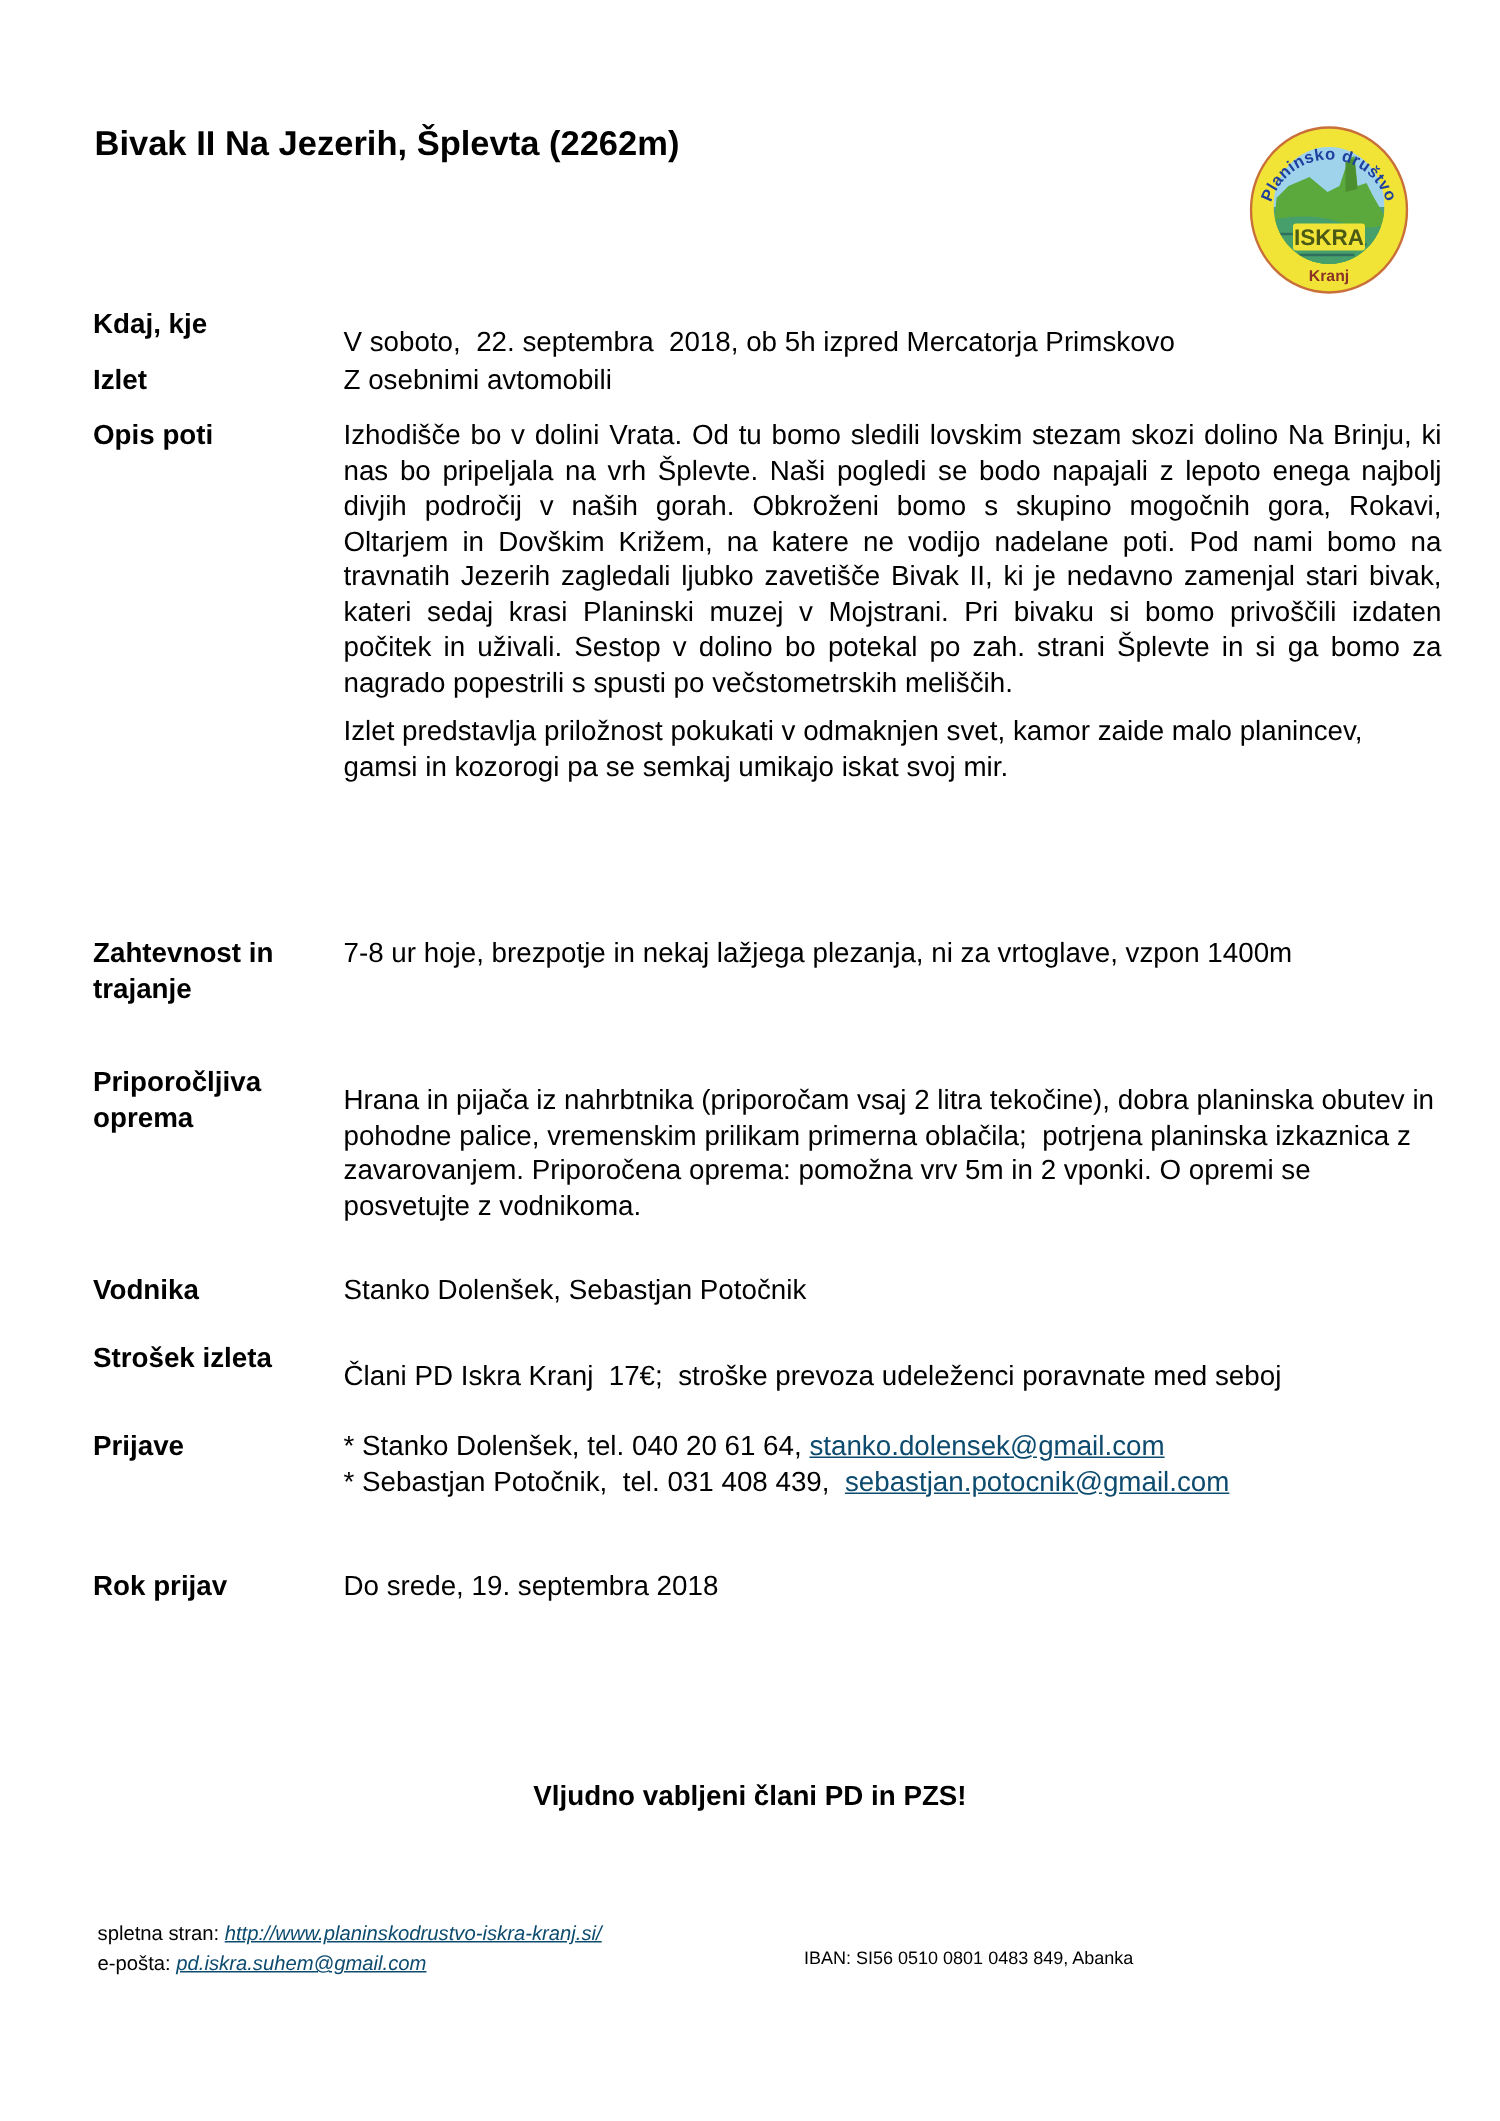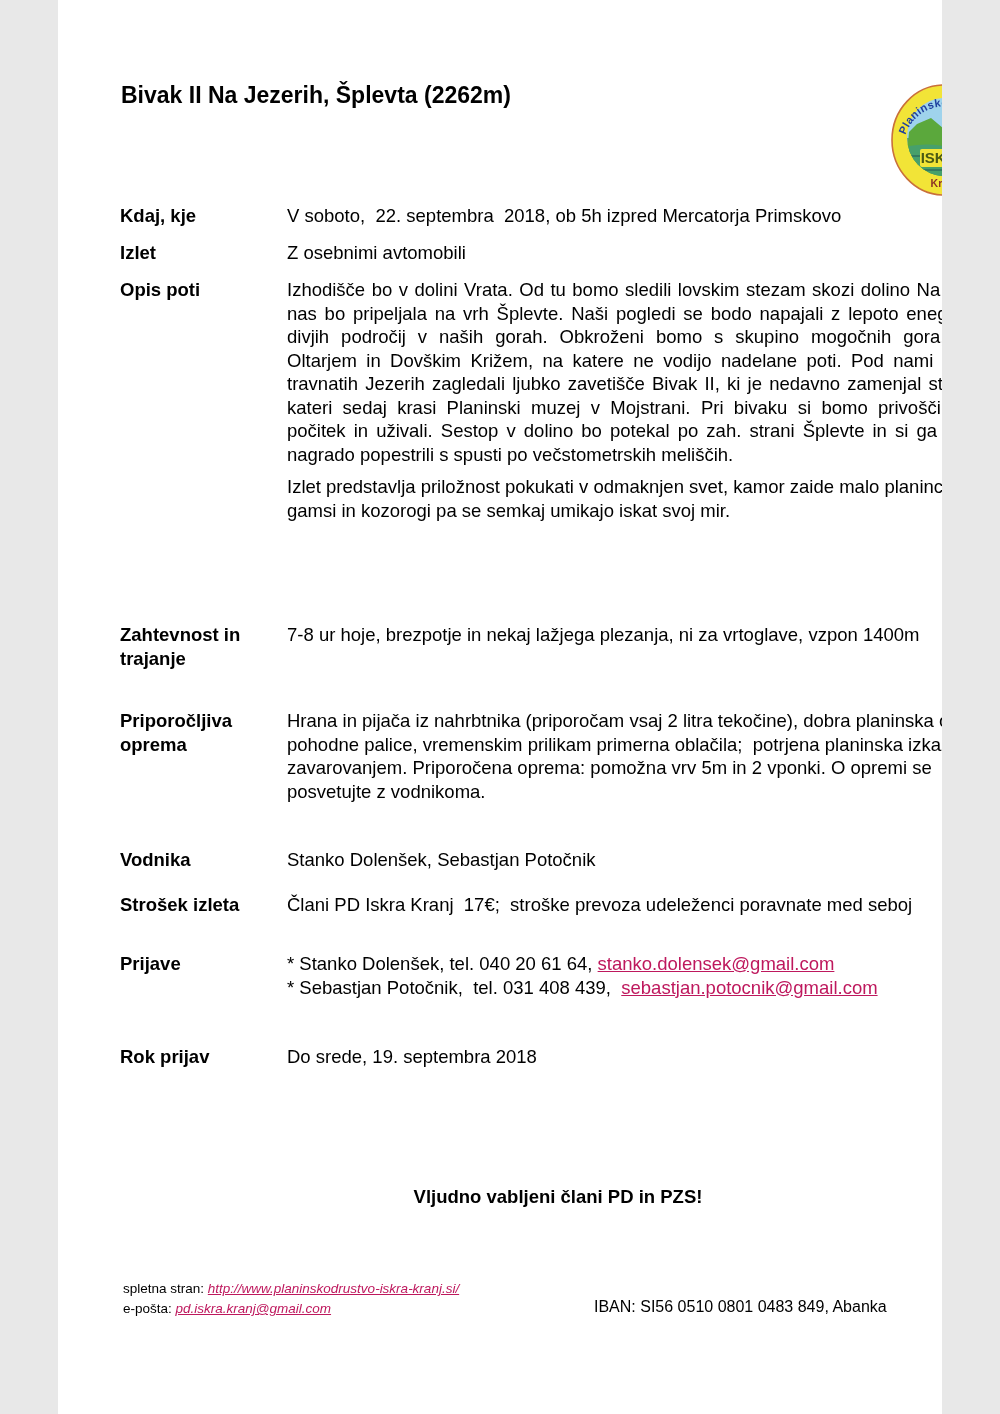--- a/index.html
+++ b/index.html
@@ -1,53 +1,53 @@
 <!DOCTYPE html>
 <html lang="sl"><head>
 <meta charset="utf-8">
 <style>
   html,body{margin:0;padding:0;background:#e8e8e8;}
   .page{
     position:relative;
-    width:884px;height:1414px;
+    width:1000px;height:1414px;
     margin:0 auto;
     background:#ffffff;
     font-family:"Liberation Sans","DejaVu Sans",sans-serif;
     color:#000;
     overflow:hidden;
   }
   .title{
     position:absolute;left:63px;top:82px;
     font-size:23px;font-weight:bold;letter-spacing:0px;
   }
   .logo{position:absolute;left:833px;top:84px;width:106px;height:112px;}
   .row{
     position:absolute;left:62px;width:884px;
     display:grid;grid-template-columns:151px 732px;column-gap:16px;
     font-size:18.5px;line-height:23.5px;
   }
   .lbl{font-weight:bold;}
   .val{}
-  .pre{white-space:pre-wrap;}
+  .pre{white-space:pre-wrap;margin-top:12px;}
   .justify{text-align:justify;}
   .val p{margin:0;}
   .val p + p{margin-top:9px;}
-  a.doc-link{color:#be185d;text-decoration:underline;cursor:pointer;}
+  a.doc-link{color:#0c4a6e;text-decoration:underline;cursor:pointer;}
   .closing{
     position:absolute;left:0;top:1186px;width:1000px;
     text-align:center;font-size:18.5px;font-weight:bold;
   }
   .footer-left{
     position:absolute;left:65px;top:1279px;
     font-size:13.5px;line-height:20px;
   }
   .footer-left a{font-style:italic;}
   .footer-iban{
     position:absolute;left:536px;top:1298px;
-    font-size:16px;
+    font-size:12px;
     text-align:center;
   }
 </style>
 </head>
 <body>
 
 <div class="page">
 
   <div class="title">Bivak II Na Jezerih, Šplevta (2262m)</div>
 
@@ -122,18 +122,18 @@
   <div class="row" style="top:1045px">
     <div class="lbl">Rok prijav</div>
     <div class="val">Do srede, 19. septembra 2018</div>
   </div>
 
 
   <div class="closing">Vljudno vabljeni člani PD in PZS!</div>
 
   <div class="footer-left">
     <div><span class="pre">spletna stran: </span><a class="doc-link">http://www.planinskodrustvo-iskra-kranj.si/</a></div>
-    <div><span class="pre">e-pošta: </span><a class="doc-link">pd.iskra.kranj@gmail.com</a></div>
+    <div><span class="pre">e-pošta: </span><a class="doc-link">pd.iskra.suhem@gmail.com</a></div>
   </div>
 
   <div class="footer-iban">IBAN: SI56 0510 0801 0483 849, Abanka</div>
 
 </div>
 
 </body></html>

